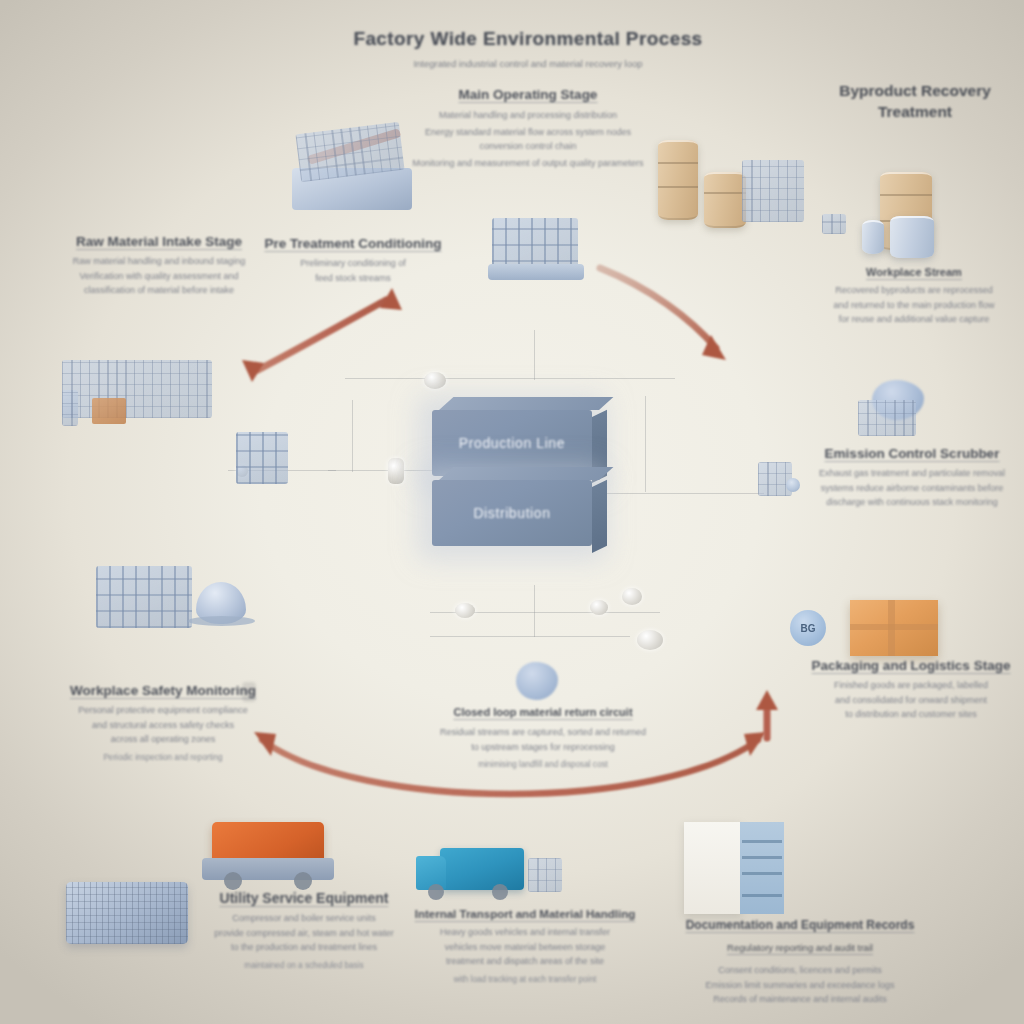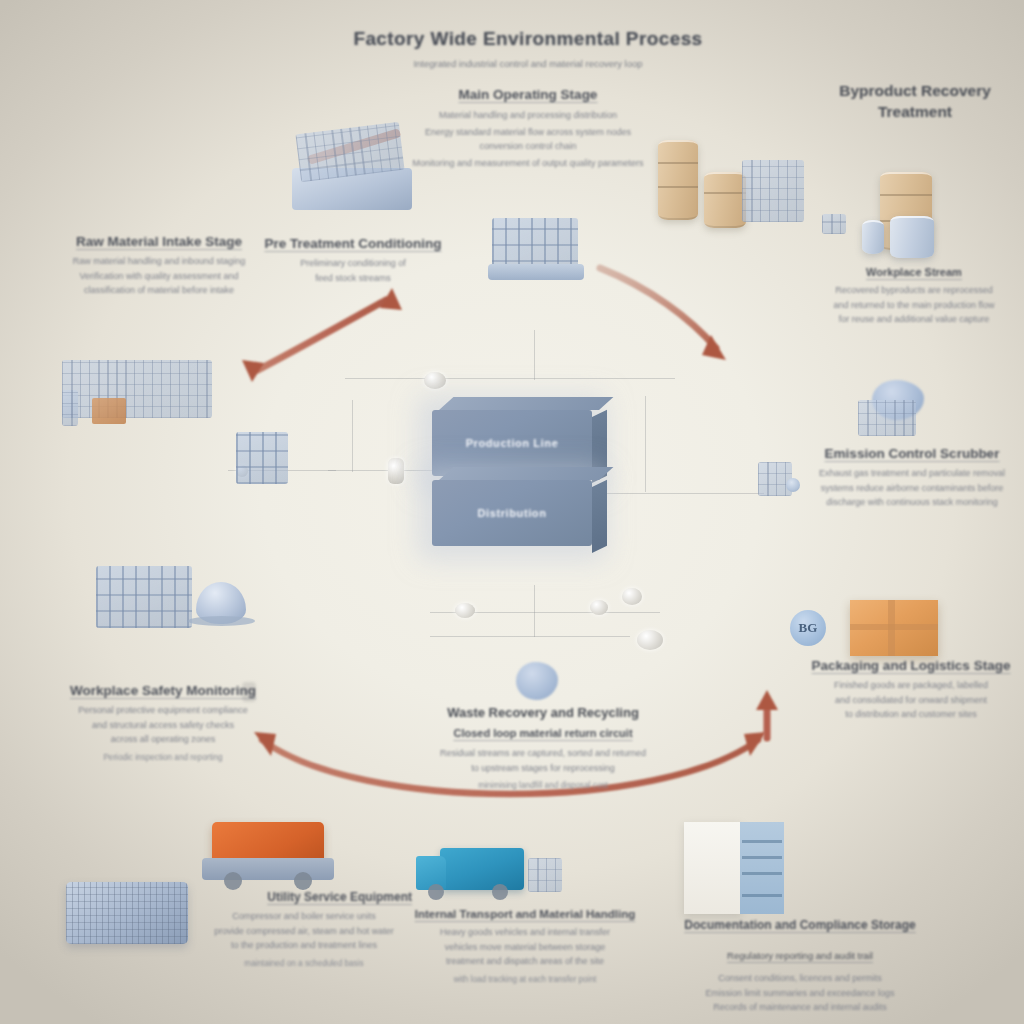--- a/index.html
+++ b/index.html
@@ -55,21 +55,21 @@
     background:linear-gradient(180deg,#6d8098 0%,#5e7189 100%);
     transform:skewY(-26deg);transform-origin:left top;
   }
   .slab:before{ 
     content:"";position:absolute;left:7px;top:-13px;width:160px;height:13px;
     background:linear-gradient(90deg,#9aa9bf 0%,#8294ad 100%);
     transform:skewX(-48deg);transform-origin:left bottom;
   }
   .slab .lbl{
     position:absolute;left:0;right:0;top:50%;transform:translateY(-50%);
-    text-align:center;color:#f3f5f9;font-size:11px;font-weight:bold;
+    text-align:center;color:#f3f5f9;font-size:14px;font-weight:normal;
     letter-spacing:.6px;filter:blur(0.85px);
   }
   #slab1{top:14px;}
   #slab2{top:84px;}
 
   
   .wire{position:absolute;background:rgba(150,152,155,.38);}
   .node{
     position:absolute;border-radius:50%;
     background:radial-gradient(circle at 35% 30%,#ffffff 0%,#dedcd6 55%,#c2c0b9 100%);
@@ -148,22 +148,22 @@
     position:absolute;background:linear-gradient(180deg,#f7f6f1,#ece9e1);
     box-shadow:0 3px 8px rgba(120,118,108,.22);
   }
   .panelblue{
     position:absolute;background:linear-gradient(180deg,#b5cbdf 0%,#9cb8d2 100%);
   }
   .panelblue i{position:absolute;left:4%;right:4%;height:2.5px;background:rgba(86,118,150,.55);}
   .badge{
     position:absolute;border-radius:50%;
     background:radial-gradient(circle at 38% 32%,#c9daee 0%,#a6c0dd 55%,#8eabcd 100%);
-    color:#49627f;font-size:13px;font-weight:bold;display:flex;align-items:center;
-    justify-content:center;filter:blur(0.7px);font-family:Liberation Serif, serif;
+    color:#49627f;font-size:10px;font-weight:bold;display:flex;align-items:center;
+    justify-content:center;filter:blur(0.7px);
   }
   .gearsmall{
     position:absolute;border-radius:50%;
     background:radial-gradient(circle at 40% 32%,#dbe4f0 0%,#b4c4d9 60%,#95a8c2 100%);
     filter:blur(0.6px);
   }
   .blob{
     position:absolute;border-radius:46% 54% 52% 48% / 50% 46% 54% 50%;
     background:radial-gradient(circle at 38% 30%,#cfdaeb 0%,#a9bcd6 60%,#8fa5c4 100%);
     filter:blur(0.8px);
@@ -378,44 +378,43 @@
   </div>
 
   <div class="tblock" style="left:798px;top:658px;width:226px;">
     <div class="t-head">Packaging and Logistics Stage</div>
     <div class="t-body">Finished goods are packaged, labelled</div>
     <div class="t-body" style="margin-top:0;">and consolidated for onward shipment</div>
     <div class="t-body" style="margin-top:0;">to distribution and customer sites</div>
   </div>
 
   <div class="tblock" style="left:398px;top:702px;width:290px;">
-    <div class="t-head2" style="font-size:13px;">Waste Recovery and Recycling</div>
     <div class="t-head" style="font-size:11px;display:inline-block;margin-top:2px;">Closed loop material return circuit</div>
     <div class="t-body">Residual streams are captured, sorted and returned</div>
     <div class="t-body" style="margin-top:0;">to upstream stages for reprocessing</div>
     <div class="t-body-sm">minimising landfill and disposal cost</div>
   </div>
 
   <div class="tblock" style="left:196px;top:890px;width:216px;">
-    <div class="t-head" style="font-size:12px;text-align:right;">Utility Service Equipment</div>
+    <div class="t-head" style="font-size:14px;">Utility Service Equipment</div>
     <div class="t-body">Compressor and boiler service units</div>
     <div class="t-body" style="margin-top:0;">provide compressed air, steam and hot water</div>
     <div class="t-body" style="margin-top:0;">to the production and treatment lines</div>
     <div class="t-body-sm">maintained on a scheduled basis</div>
   </div>
 
   <div class="tblock" style="left:390px;top:908px;width:270px;">
     <div class="t-head" style="font-size:11.5px;">Internal Transport and Material Handling</div>
     <div class="t-body">Heavy goods vehicles and internal transfer</div>
     <div class="t-body" style="margin-top:0;">vehicles move material between storage</div>
     <div class="t-body" style="margin-top:0;">treatment and dispatch areas of the site</div>
     <div class="t-body-sm">with load tracking at each transfer point</div>
   </div>
 
   <div class="tblock" style="left:660px;top:918px;width:280px;">
-    <div class="t-head" style="font-size:12px;">Documentation and Compliance Storage</div>
-    <div class="t-head" style="font-size:9.5px;font-weight:normal;display:inline-block;margin-top:18px;">Regulatory reporting and audit trail</div>
+    <div class="t-head" style="font-size:12px;">Documentation and Equipment Records</div>
+    <div class="t-head" style="font-size:9.5px;font-weight:normal;display:inline-block;margin-top:10px;">Regulatory reporting and audit trail</div>
     <div class="t-body" style="margin-top:8px;">Consent conditions, licences and permits</div>
     <div class="t-body" style="margin-top:0;">Emission limit summaries and exceedance logs</div>
     <div class="t-body" style="margin-top:0;">Records of maintenance and internal audits</div>
   </div>
 
 </div>
 
 </body></html>

